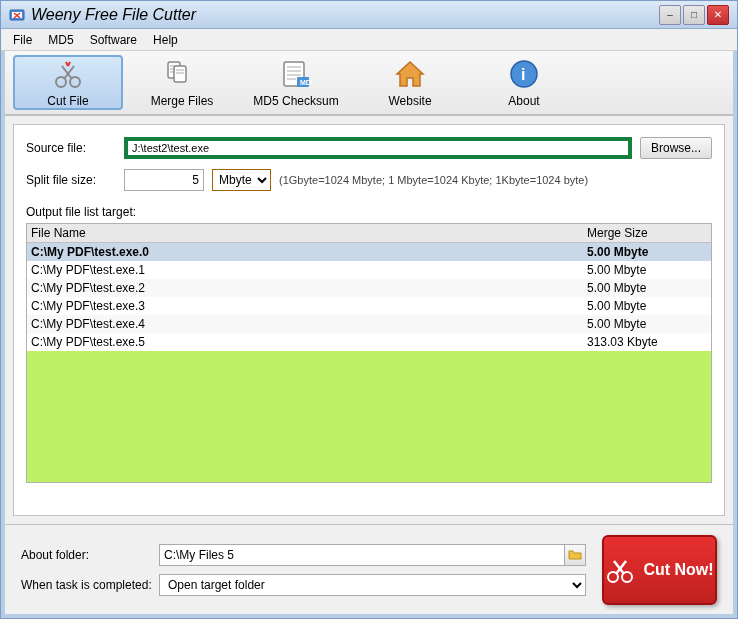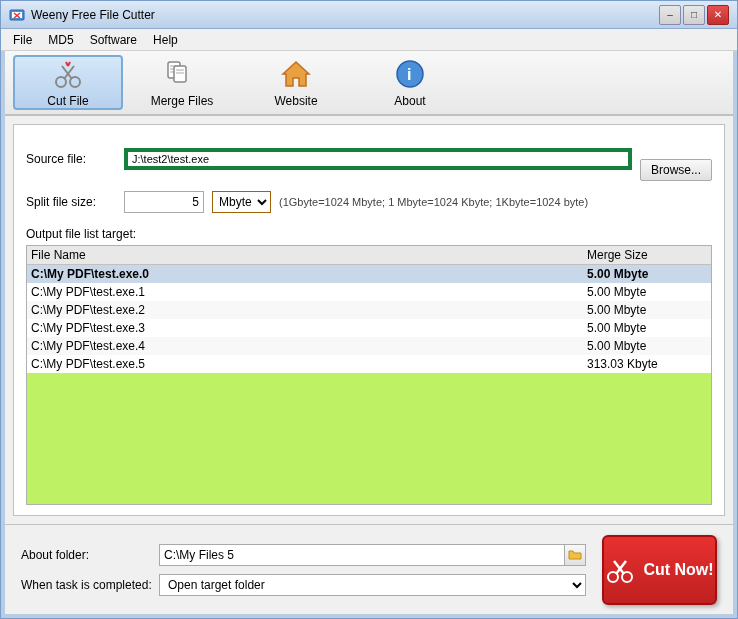--- a/index.html
+++ b/index.html
@@ -25,23 +25,24 @@
     .title-bar-icon {
       width: 16px;
       height: 16px;
       margin-right: 6px;
       display: flex;
       align-items: center;
       justify-content: center;
     }
     .title-bar-text {
       flex: 1;
-      font-size: 12px;
+      font-size: 16px;
       color: #000;
       font-weight: normal;
+      font-style: italic;
     }
     .title-bar-buttons {
       display: flex;
       gap: 2px;
     }
     .title-btn {
       width: 22px;
       height: 20px;
       border: 1px solid #8888aa;
       background: linear-gradient(to bottom, #e8e8e8, #d0d0d0);
@@ -142,21 +143,20 @@
     }
     .browse-btn {
       height: 22px;
       padding: 0 10px;
       background: linear-gradient(to bottom, #f8f8f8, #e0e0e0);
       border: 1px solid #aaa;
       cursor: pointer;
       font-size: 12px;
       white-space: nowrap;
       border-radius: 2px;
-      margin-top: 22px;
     }
 
     .split-size-row {
       display: flex;
       align-items: center;
       margin-bottom: 10px;
       gap: 8px;
     }
     .split-size-input {
       width: 80px;
@@ -414,20 +414,34 @@
             <line x1="4" y1="11" x2="12" y2="11" stroke="#aaa" stroke-width="1"></line>
             <line x1="4" y1="14" x2="12" y2="14" stroke="#aaa" stroke-width="1"></line>
             <rect x="8" y="8" width="12" height="16" rx="2" fill="white" stroke="#888" stroke-width="1.5"></rect>
             <line x1="10" y1="12" x2="18" y2="12" stroke="#aaa" stroke-width="1"></line>
             <line x1="10" y1="15" x2="18" y2="15" stroke="#aaa" stroke-width="1"></line>
           </svg>
         </div>
         <span class="toolbar-btn-label">Merge Files</span>
       </div>
 
+      <div class="toolbar-btn">
+        <div class="toolbar-btn-icon">
+          <svg width="32" height="32" viewBox="0 0 32 32">
+            <rect x="4" y="4" width="20" height="24" rx="2" fill="white" stroke="#888" stroke-width="1.5"></rect>
+            <line x1="7" y1="9" x2="21" y2="9" stroke="#aaa" stroke-width="1"></line>
+            <line x1="7" y1="13" x2="21" y2="13" stroke="#aaa" stroke-width="1"></line>
+            <line x1="7" y1="17" x2="21" y2="17" stroke="#aaa" stroke-width="1"></line>
+            <line x1="7" y1="21" x2="16" y2="21" stroke="#aaa" stroke-width="1"></line>
+            <rect x="17" y="19" width="12" height="10" rx="1" fill="#4a90d9"></rect>
+            <text x="20" y="27" font-size="7" fill="white" font-weight="bold">MD5</text>
+          </svg>
+        </div>
+        <span class="toolbar-btn-label">MD5 Checksum</span>
+      </div>
 
       <div class="toolbar-btn">
         <div class="toolbar-btn-icon">
           <svg width="32" height="32" viewBox="0 0 32 32">
             <polygon points="16,4 3,16 6,16 6,28 13,28 13,20 19,20 19,28 26,28 26,16 29,16" fill="#e8a040" stroke="#c07020" stroke-width="1.5"></polygon>
           </svg>
         </div>
         <span class="toolbar-btn-label">Website</span>
       </div>
 

